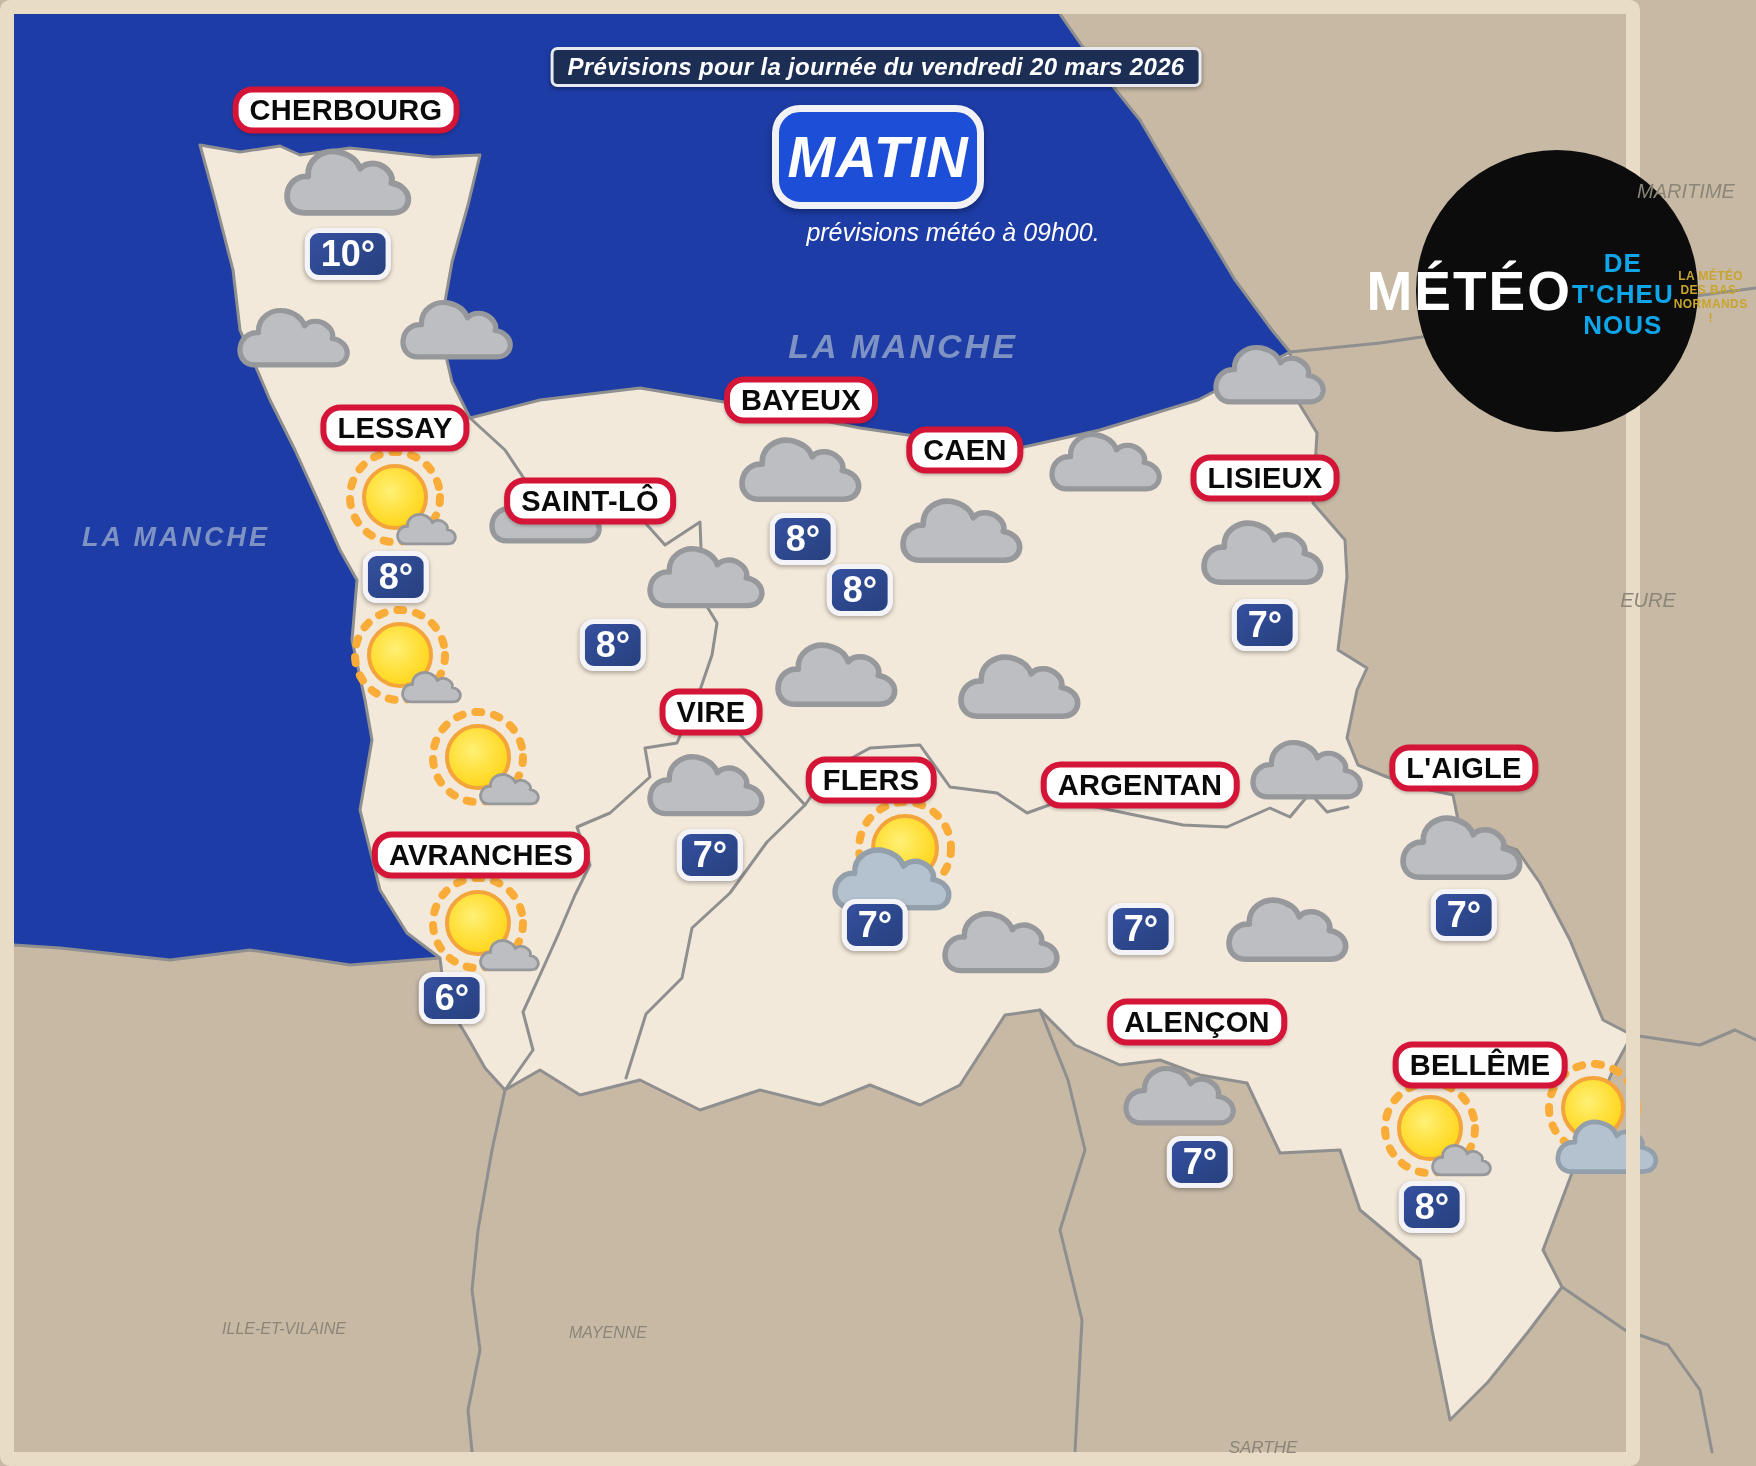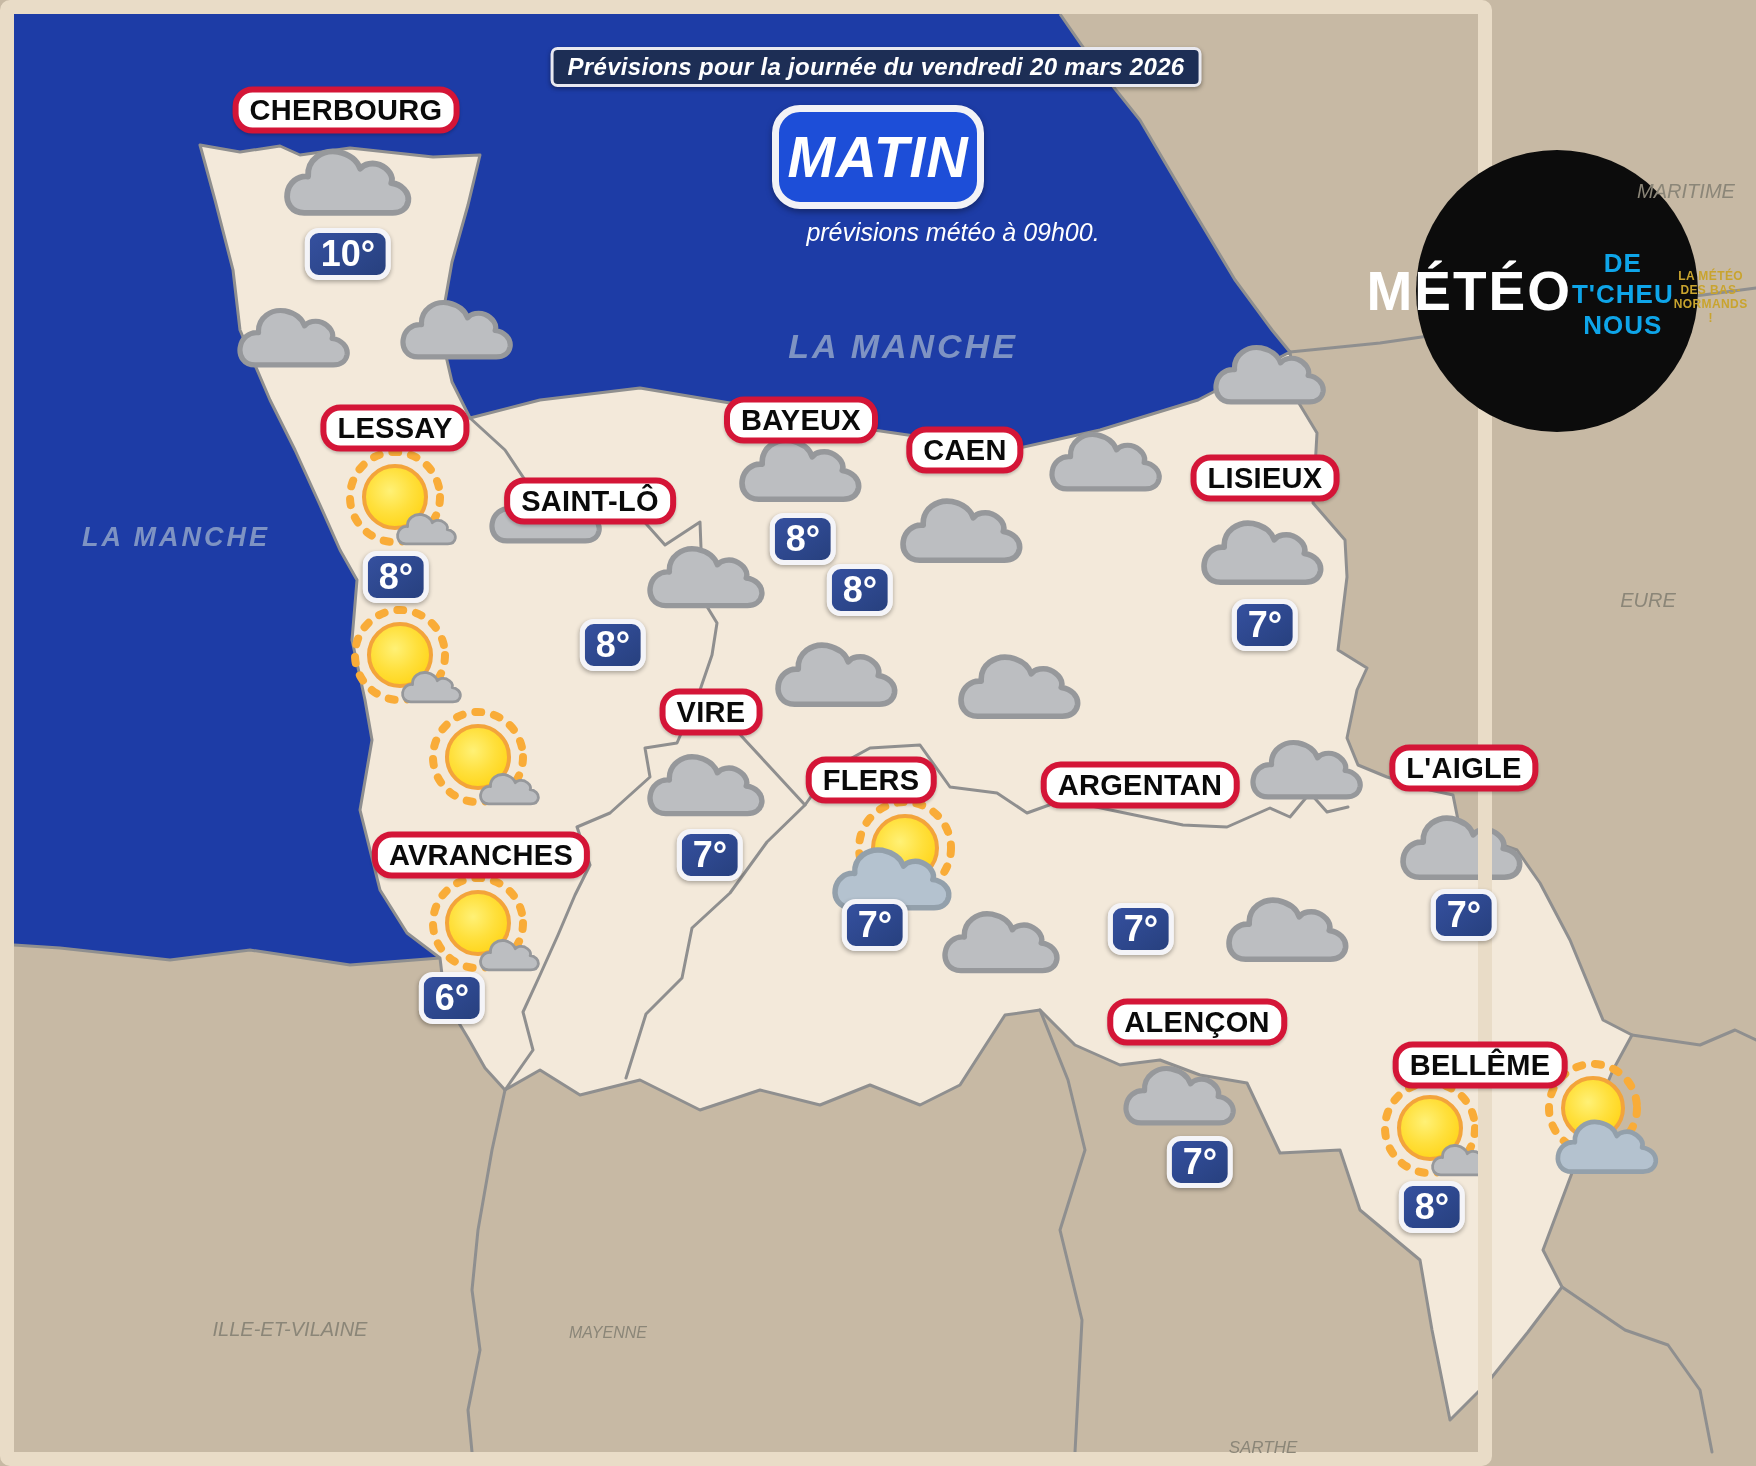--- a/index.html
+++ b/index.html
@@ -1,17 +1,17 @@
 <!DOCTYPE html>
 <html><head>
 <meta charset="utf-8">
 <style>
   html,body{margin:0;padding:0;width:1756px;height:1466px;overflow:hidden;
     font-family:"Liberation Sans",sans-serif;background:#e9dcc7;}
-  .stage{position:relative;width:1492px;height:1466px;background:#c7b9a4;}
+  .stage{position:relative;width:1640px;height:1466px;background:#c7b9a4;}
   .map-svg{position:absolute;left:0;top:0;width:1756px;height:1466px;}
   .frame{position:absolute;inset:0;border:14px solid #e9dcc7;border-radius:10px;
     pointer-events:none;z-index:40;}
   .overlay{position:absolute;inset:0;z-index:50;}
   
   .titlebar{position:absolute;left:876px;top:67px;transform:translate(-50%,-50%);
     background:#1d2e55;color:#fff;border:3px solid #e9e9f0;border-radius:7px;
     font-size:24px;font-weight:700;font-style:italic;white-space:nowrap;
     padding:3px 14px;letter-spacing:.3px;box-shadow:0 2px 4px rgba(0,0,0,.35);}
   .matin{position:absolute;left:878px;top:157px;transform:translate(-50%,-50%);
@@ -167,28 +167,28 @@
       <div class="logo-t1">MÉTÉO</div>
       <div class="logo-t2">DE T'CHEU NOUS</div>
       <div class="logo-t3">LA MÉTÉO DES BAS-NORMANDS !</div>
     </div>
 
     <div class="sea-label" style="left:903px;top:346px;font-size:34px;">LA MANCHE</div>
     <div class="sea-label" style="left:176px;top:537px;font-size:27px;">LA MANCHE</div>
 
     <div class="dept" style="left:1686px;top:191px;font-size:20px;">MARITIME</div>
     <div class="dept" style="left:1648px;top:600px;font-size:20px;">EURE</div>
-    <div class="dept" style="left:290px;top:1329px;font-size:20px;">ILLE-ET-VILAINE</div>
+    <div class="dept" style="left:284px;top:1329px;font-size:16px;">ILLE-ET-VILAINE</div>
     <div class="dept" style="left:608px;top:1333px;font-size:16px;">MAYENNE</div>
     <div class="dept" style="left:1263px;top:1448px;font-size:17px;">SARTHE</div>
 
     <div class="city" style="left:346px;top:110px;">CHERBOURG</div>
     <div class="city" style="left:395px;top:428px;">LESSAY</div>
     <div class="city" style="left:590px;top:501px;">SAINT-LÔ</div>
-    <div class="city" style="left:801px;top:420px;">BAYEUX</div>
+    <div class="city" style="left:801px;top:400px;">BAYEUX</div>
     <div class="city" style="left:965px;top:450px;">CAEN</div>
     <div class="city" style="left:1265px;top:478px;">LISIEUX</div>
     <div class="city" style="left:711px;top:712px;">VIRE</div>
     <div class="city" style="left:871px;top:780px;">FLERS</div>
     <div class="city" style="left:1140px;top:785px;">ARGENTAN</div>
     <div class="city" style="left:1464px;top:768px;">L'AIGLE</div>
     <div class="city" style="left:481px;top:855px;">AVRANCHES</div>
     <div class="city" style="left:1197px;top:1022px;">ALENÇON</div>
     <div class="city" style="left:1480px;top:1065px;">BELLÊME</div>
 

